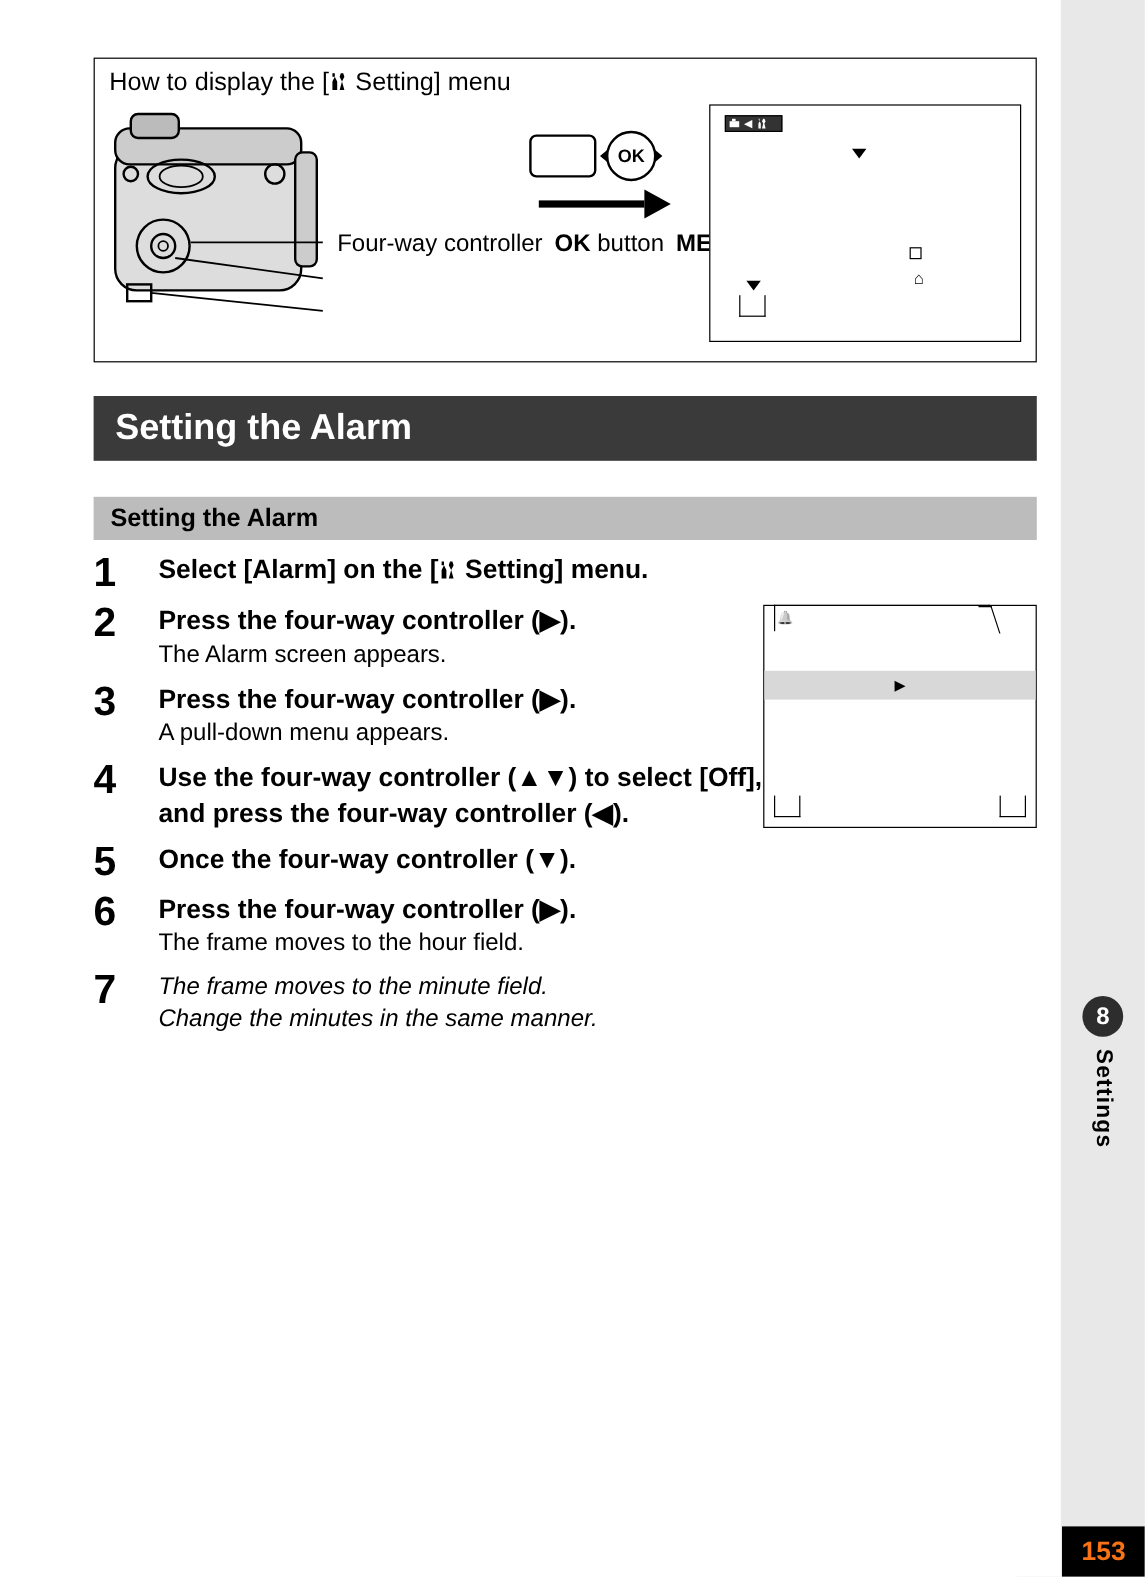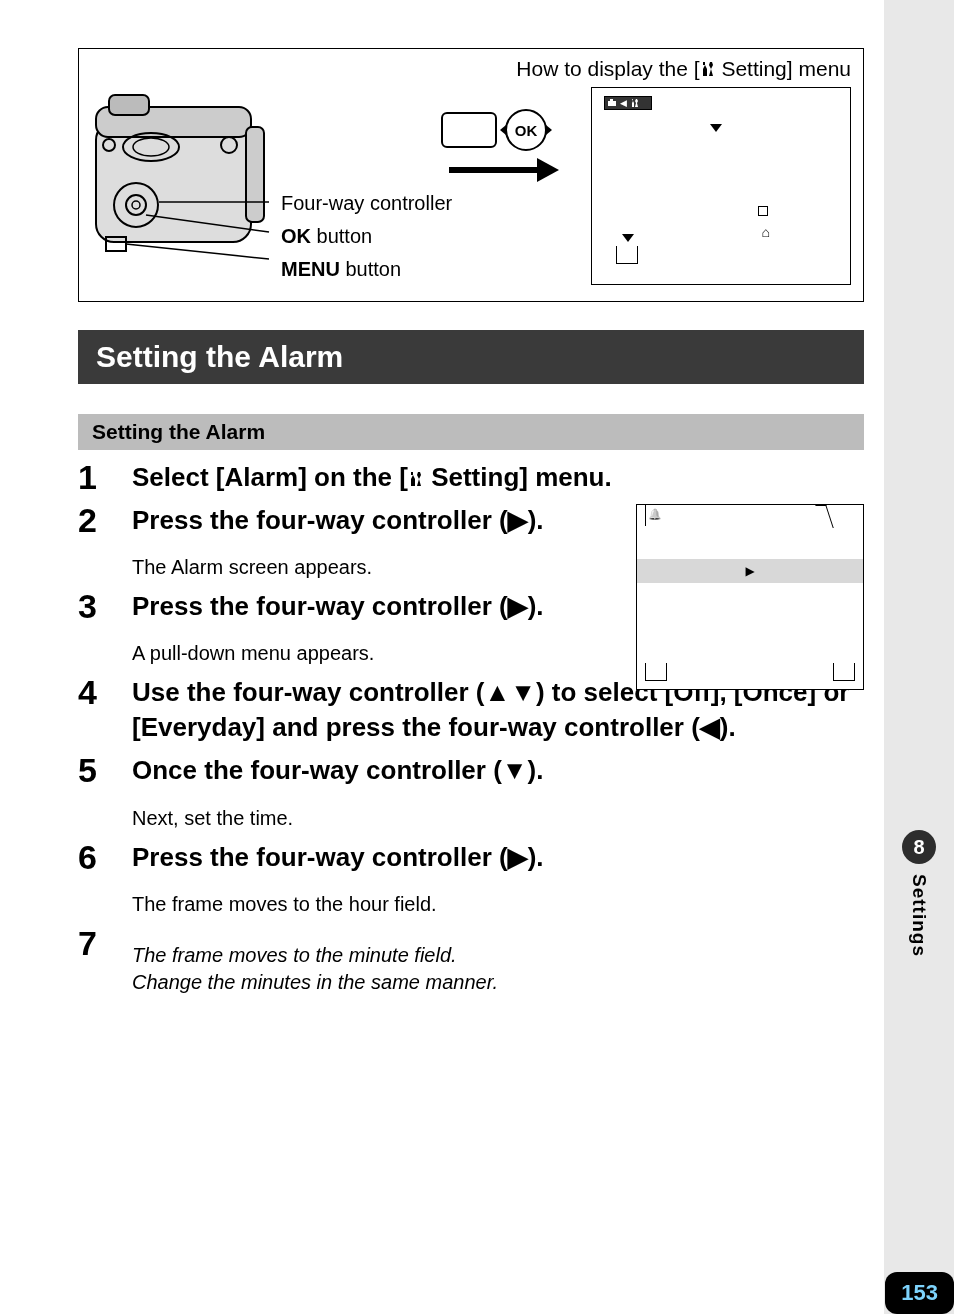--- a/index.html
+++ b/index.html
@@ -19,24 +19,24 @@
     top: 0;
     padding: 48px 0 0 0;
   }
   .box {
     border: 1.5px solid #000;
     margin: 0 20px 0 78px;
     padding: 8px 12px 12px 12px;
     position: relative;
     height: 254px;
   }
-  .box-title { font-size: 21px; margin-bottom: 6px; text-align: right; }
+  .box-title { font-size: 21px; margin-bottom: 6px; }
   .box-inner { display: flex; gap: 10px; align-items: flex-start; }
   .camera-svg { width: 180px; height: 175px; flex-shrink: 0; }
-  .labels-col { display: flex; flex-direction: column; gap: 10px; font-size: 20px; padding-top: 105px; }
+  .labels-col { display: flex; gap: 10px; font-size: 20px; padding-top: 105px; }
   .labels-col div { white-space: nowrap; }
   .ok-label .bold { font-weight: bold; }
   .menu-label .bold { font-weight: bold; }
   .middle-col { position: absolute; left: 350px; top: 60px; display:flex; flex-direction:column; align-items:center; gap:12px;}
   .ok-row { display:flex; align-items:center; gap:8px;}
   .menu-rect { width: 56px; height: 36px; border: 2px solid #000; border-radius: 6px; }
   .ok-circle { width: 42px; height: 42px; border: 2.5px solid #000; border-radius: 50%; display:flex; align-items:center; justify-content:center; font-size:15px; font-weight:bold; position:relative;}
   .ok-circle::before, .ok-circle::after { content:""; position:absolute; width:0; height:0; border-top:5px solid transparent; border-bottom:5px solid transparent;}
   .ok-circle::before { left:-7px; border-right:6px solid #000;}
   .ok-circle::after { right:-7px; border-left:6px solid #000;}
@@ -71,35 +71,35 @@
     background: #bcbcbc;
     font-size: 21px;
     font-weight: bold;
     padding: 6px 14px;
     margin: 30px 20px 10px 78px;
   }
   .steps { margin: 0 20px 0 78px; position: relative; }
   .step { display: flex; margin-bottom: 8px; }
   .step-num { font-size: 34px; font-weight: bold; width: 54px; flex-shrink:0; line-height:1;}
   .step-body { flex: 1; }
-  .step-title { font-size: 26px; font-weight: bold; line-height:1.35;}
-  .step-sub { font-size: 20px; line-height:1.35; margin-top:16px;}
+  .step-title { font-size: 22px; font-weight: bold; line-height:1.35;}
+  .step-sub { font-size: 20px; line-height:1.35; margin-top:1px;}
 
   .alarm-screen { position:absolute; right:0; top:44px; width:228px; height:186px; border:1.5px solid #000; background:#fff;}
   .alarm-screen .tab { position:absolute; top:-1px; left:8px; width:180px; height:22px; border:1.5px solid #000; border-bottom:none; background:#fff; display:flex; align-items:center; padding-left:4px; gap:3px;}
   .alarm-screen .tab::before { content:""; position:absolute; right:-6px; top:0; width:10px; height:22px; background:#fff; transform:skewX(18deg); border-right:1.5px solid #000; border-top:1.5px solid #000;}
   .alarm-screen .row-hl { position:absolute; top:54px; left:0; right:0; height:24px; background:#d8d8d8; display:flex; align-items:center; justify-content:center;}
   .alarm-screen .row-hl span { font-size:12px; }
   .alarm-screen .bot { position:absolute; left:8px; right:8px; bottom:6px; height:20px; display:flex; justify-content:space-between;}
   .alarm-screen .bot div { width:22px; height:18px; border:1.5px solid #000; border-top:none;}
 
   .side-tab { position:absolute; right:0; top:820px; width:70px; height:200px; display:flex; flex-direction:column; align-items:center; padding-top:10px; gap:10px;}
   .side-tab .circ { width:34px; height:34px; border-radius:50%; background:#2d2d2d; color:#fff; display:flex; align-items:center; justify-content:center; font-size:20px; font-weight:bold;}
   .side-tab .vtext { writing-mode: vertical-rl; font-size:19px; font-weight:bold; letter-spacing:1px;}
-  .page-num { position:absolute; right:0; bottom:0; background:#000; color:#7dd3fc; font-size:22px; font-weight:bold; padding:8px 16px;border-radius:12px;}
+  .page-num { position:absolute; right:0; bottom:0; background:#000; color:#f97316; font-size:22px; font-weight:bold; padding:8px 16px;}
   .bell { display:inline-block; width:12px; height:12px; position:relative;}
   .bell::before { content:"🔔"; font-size:11px; position:absolute; left:-2px; top:-2px; filter:grayscale(1);}
 </style>
 </head>
 <body>
 
 <div class="page">
 
   <div class="box">
     <div class="box-title">
@@ -196,21 +196,20 @@
       <div class="step-num">4</div>
       <div class="step-body">
         <div class="step-title">Use the four-way controller (▲▼) to select [Off], [Once] or [Everyday] and press the four-way controller (◀).</div>
       </div>
     </div>
 
     <div class="step">
       <div class="step-num">5</div>
       <div class="step-body">
         <div class="step-title">Once the four-way controller (▼).</div>
-        <div class="step-sub">Next, set the time.</div>
       </div>
     </div>
 
     <div class="step">
       <div class="step-num">6</div>
       <div class="step-body">
         <div class="step-title">Press the four-way controller (▶).</div>
         <div class="step-sub">The frame moves to the hour field.</div>
       </div>
     </div>

